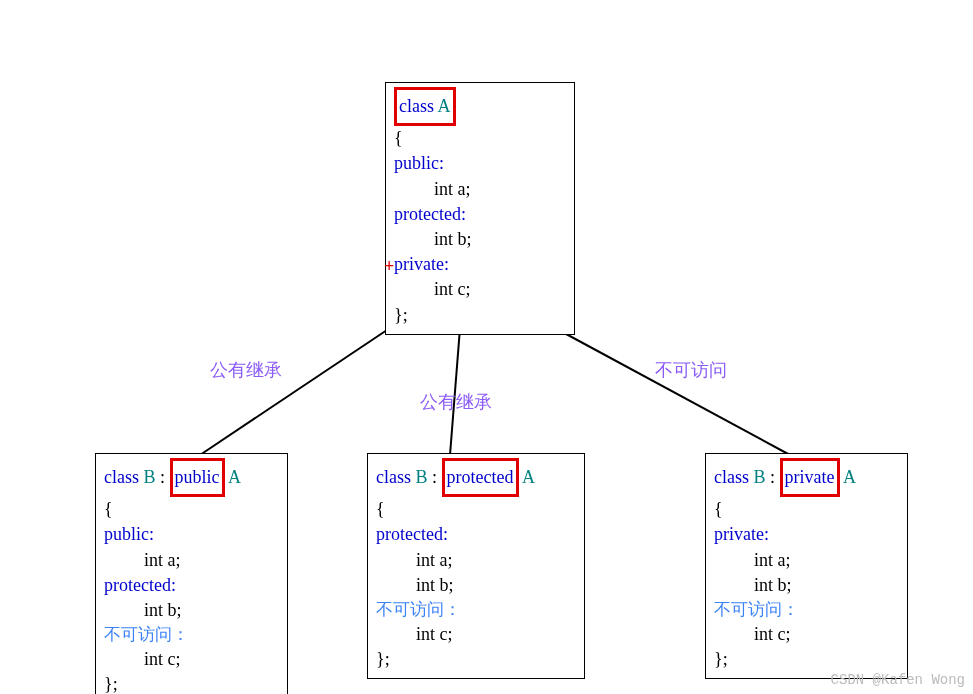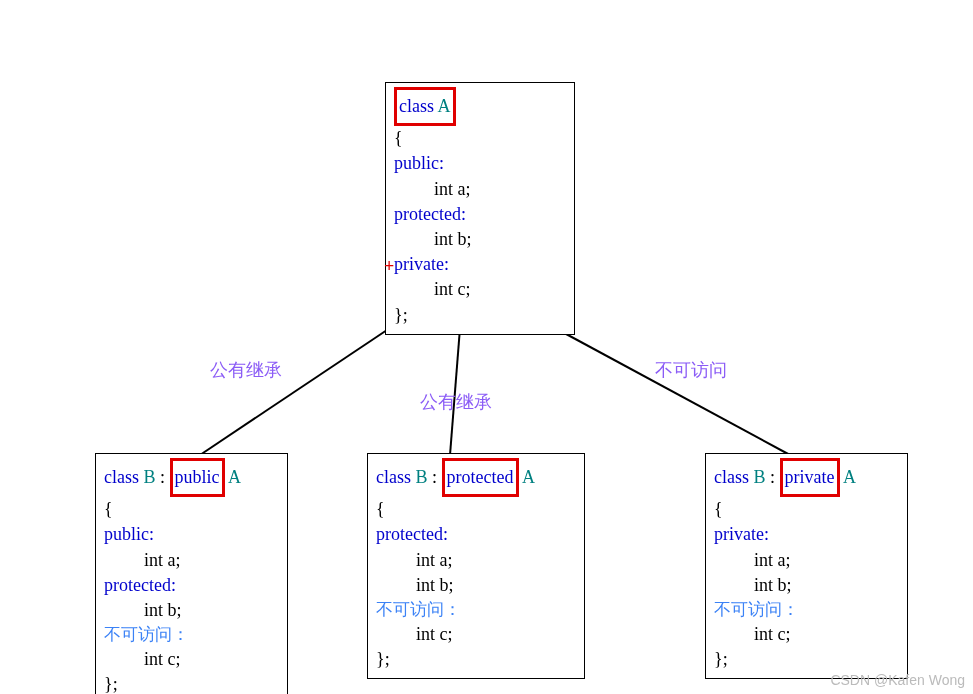--- a/index.html
+++ b/index.html
@@ -5,21 +5,21 @@
 html,body{margin:0;padding:0;width:973px;height:694px;font-family:"Times New Roman",serif;font-size:18px;background:#fff;position:relative}
 .box{position:absolute;border:1px solid #000;background:#fff;padding:4px 8px 6px 8px;line-height:1.4}
 .kw{color:#0000cc}
 .cls{color:#008080}
 .redbox{border:3px solid #e00000;padding:4px 2px;display:inline-block}
 .indent1{margin-left:40px}
 .nocan{color:#3b82f6;font-size:17px}
 .lbl{position:absolute;color:#8b5cf6}
 .plus{color:#e00000;position:absolute;font-weight:bold}
 svg{position:absolute;top:0;left:0;width:973px;height:694px;pointer-events:none}
-.watermark{position:absolute;right:8px;bottom:6px;color:#bbb;font-size:14px;font-family:Liberation Sans, sans-serif}
+.watermark{position:absolute;right:8px;bottom:6px;color:#bbb;font-size:14px;font-family:Liberation Mono, monospace}
 </style>
 </head>
 <body>
 
 <svg>
   <line x1="390" y1="328" x2="200" y2="455" stroke="#000" stroke-width="2"></line>
   <line x1="460" y1="328" x2="450" y2="455" stroke="#000" stroke-width="2"></line>
   <line x1="555" y1="328" x2="790" y2="455" stroke="#000" stroke-width="2"></line>
 </svg>
 

